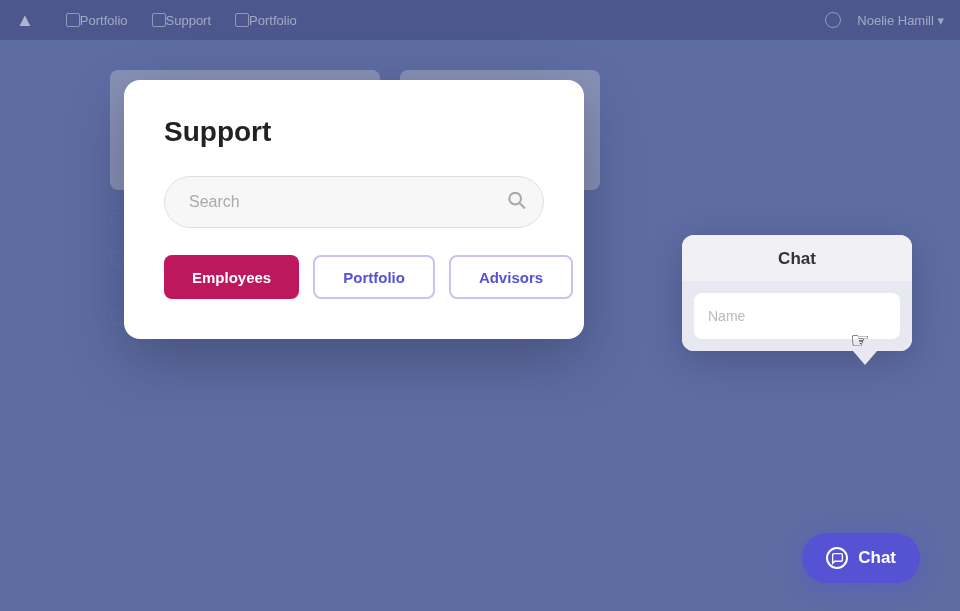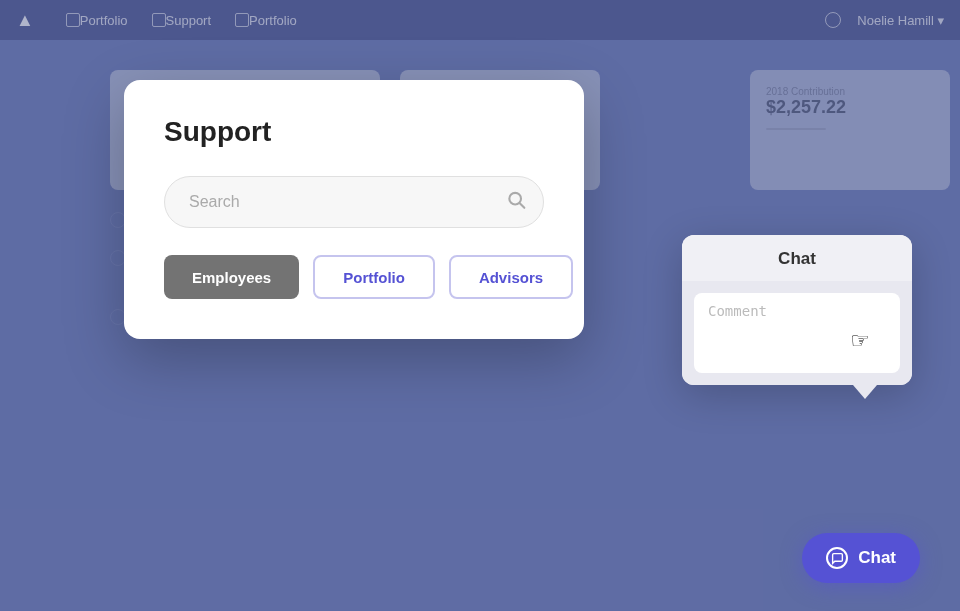--- a/index.html
+++ b/index.html
@@ -237,21 +237,21 @@
       height: 44px;
       padding: 0 28px;
       border-radius: 8px;
       font-size: 15px;
       font-weight: 600;
       cursor: pointer;
       border: none;
     }
 
     .filter-btn.active {
-      background: #737373;
+      background: #be185d;
       color: white;
     }
 
     .filter-btn.inactive {
       background: white;
       color: #5552d4;
       border: 2px solid #c5c4ee;
     }
 
     
@@ -402,25 +402,20 @@
   </div>
 </div>
 
 <div class="bg-content">
   <div class="bg-card">
     <div class="bg-card-title">Total Retirement Savings</div>
     <div class="bg-card-value">80</div>
   </div>
   <div class="bg-card2">
     <div class="bg-card-title">Total Semi-Monthly</div>
-  </div>
-  <div class="bg-card3">
-    <div class="bg-stat-label">2018 Contribution</div>
-    <div class="bg-stat-value">$2,257.22</div>
-    <div style="margin-top:10px; height:2px; width:60px; background:#ccc; border-radius:1px;"></div>
   </div>
 
   <div class="bg-row">
     <div class="bg-row-item">
       <div class="bg-dot"></div>
       <div>
         <div class="bg-amount">$569.66</div>
       </div>
     </div>
     <div class="bg-row-item">
@@ -459,21 +454,21 @@
     <button class="filter-btn inactive">Portfolio</button>
     <button class="filter-btn inactive">Advisors</button>
   </div>
 </div>
 
 <div class="chat-popup">
   <div class="chat-popup-header">
     <span class="chat-popup-title">Chat</span>
   </div>
   <div class="chat-popup-body">
-    <textarea class="chat-comment-input" placeholder="Comment" style=""></textarea>
+    <input class="chat-name-input" type="text" placeholder="Name" style="">
   </div>
 </div>
 
 <div class="cursor-hand">☞</div>
 
 <button class="chat-btn">
   <span class="chat-btn-icon">
     <svg width="13" height="13" viewBox="0 0 24 24" fill="none" stroke="white" stroke-width="2.5">
       <path d="M21 15a2 2 0 0 1-2 2H7l-4 4V5a2 2 0 0 1 2-2h14a2 2 0 0 1 2 2z"></path>
     </svg>

